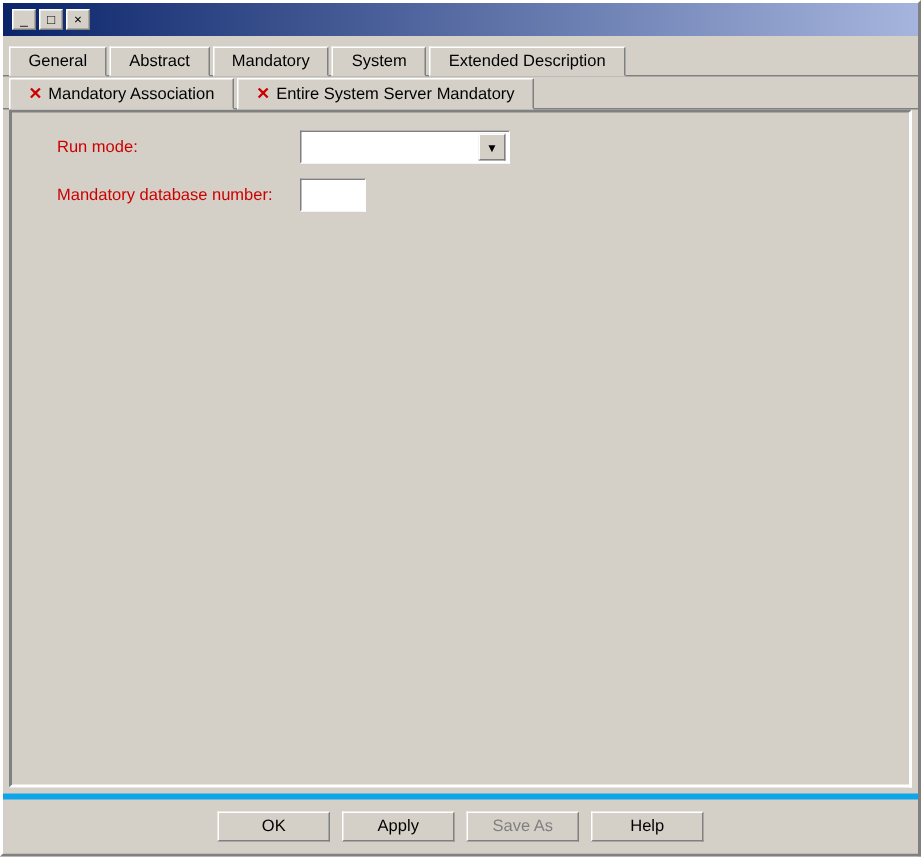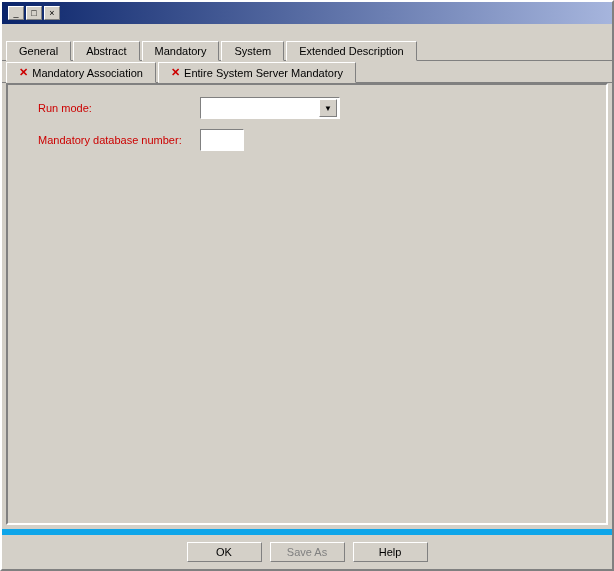--- a/index.html
+++ b/index.html
@@ -51,21 +51,21 @@
       align-items: center;
       justify-content: center;
       font-size: 9px;
       cursor: pointer;
       color: black;
     }
 
     .tab-row-1 {
       display: flex;
       background: #d4d0c8;
-      padding-top: 16px;
+      padding-top: 6px;
       padding-left: 4px;
       flex-shrink: 0;
     }
 
     .tab {
       padding: 3px 12px;
       background: #d4d0c8;
       border: 1px solid;
       border-top-color: #ffffff;
       border-left-color: #ffffff;
@@ -188,21 +188,21 @@
       border-bottom-color: #ffffff;
     }
 
     .button-bar {
       display: flex;
       justify-content: center;
       align-items: center;
       gap: 8px;
       padding: 8px;
       background: #d4d0c8;
-      border-top: 6px solid #0ea5e9;
+      border-top: 4px solid #0ea5e9;
       flex-shrink: 0;
       height: 40px;
     }
 
     .btn {
       padding: 3px 0;
       width: 75px;
       background: #d4d0c8;
       border: 1px solid;
       border-top-color: #ffffff;
@@ -272,16 +272,17 @@
     </div>
 
     <div class="form-row">
       <span class="form-label">Mandatory database number:</span>
       <div class="form-control-input"></div>
     </div>
   </div>
 
   <div class="button-bar">
     <button class="btn">OK</button>
+    <button class="btn">Apply</button>
     <button class="btn disabled">Save As</button>
     <button class="btn">Help</button>
   </div>
 </div>
 
 </body></html>

